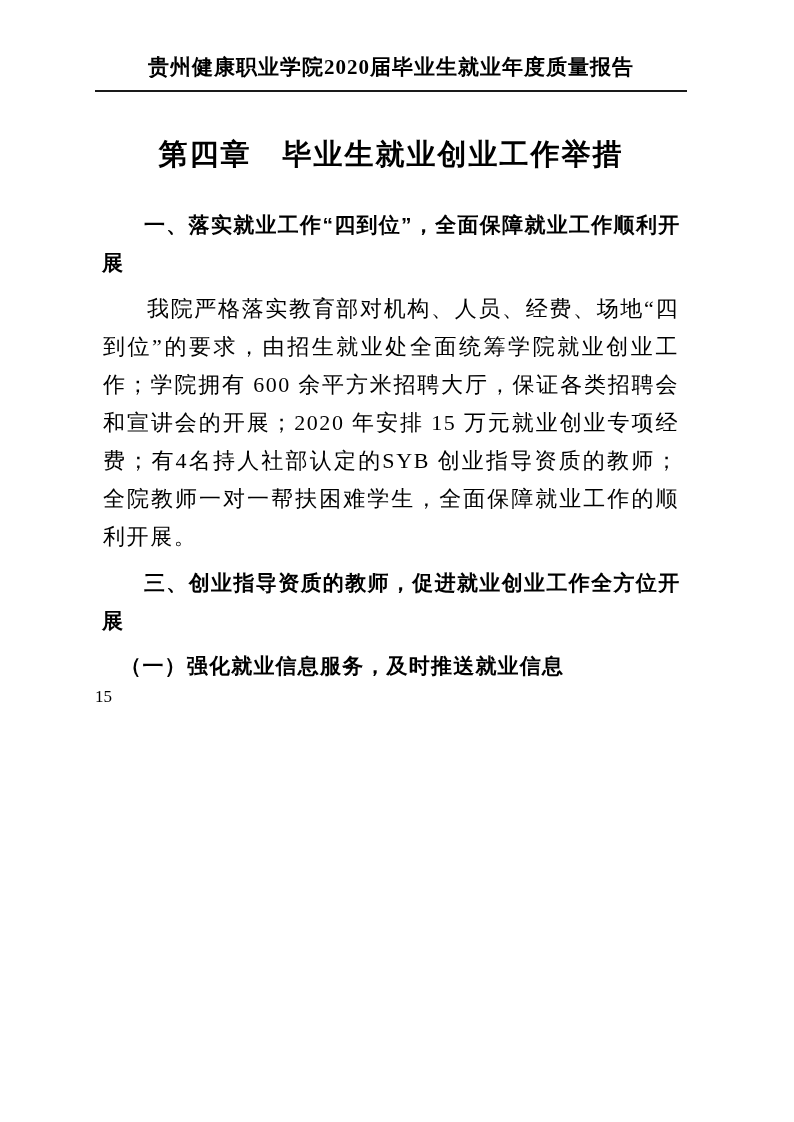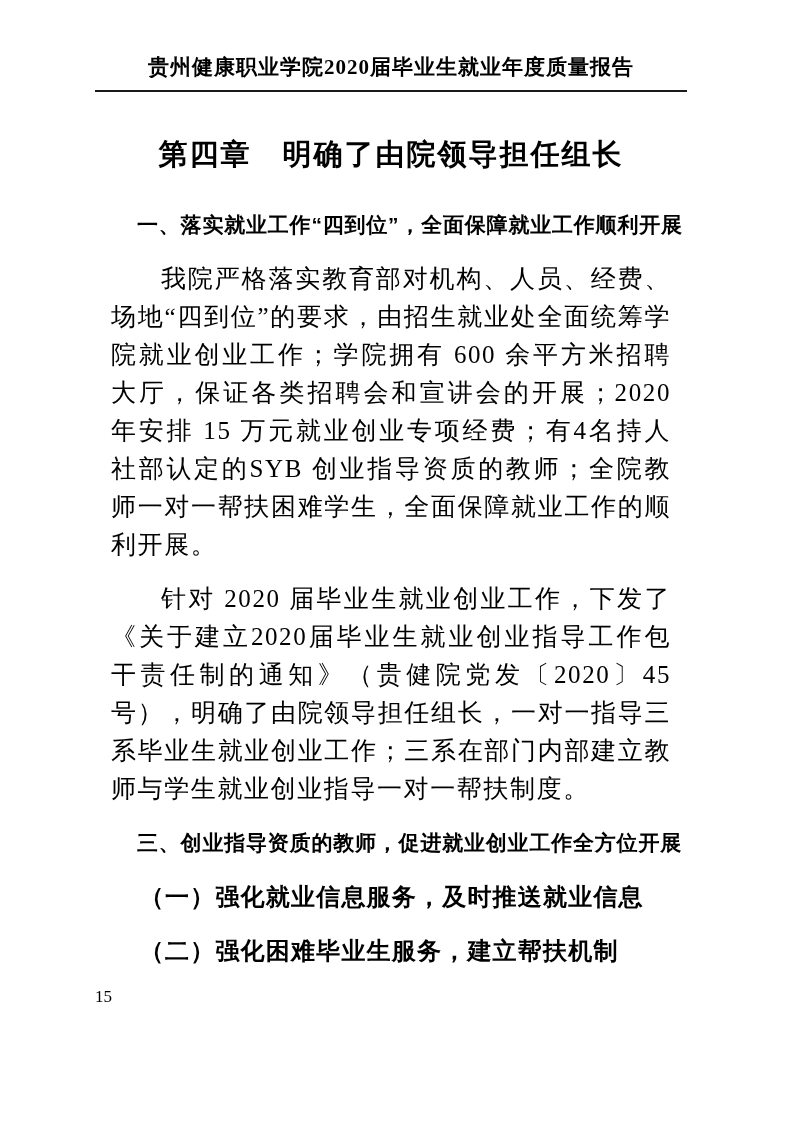--- a/index.html
+++ b/index.html
@@ -35,44 +35,44 @@
   .chapter-title {
     margin: 42px 0 0 0;
     text-align: center;
     font-size: 29px;
     line-height: 40px;
     font-weight: bold;
     letter-spacing: 2px;
     font-family: "Liberation Serif", "DejaVu Serif", serif;
   }
   .section-heading {
-    margin: 0;
+    margin: 7px;
     font-size: 21px;
     line-height: 38px;
     font-weight: bold;
     text-indent: 2em;
     letter-spacing: 0.8px;
     text-align: justify;
     font-family: "Liberation Sans", "DejaVu Sans", sans-serif;
   }
   .section-heading.mt-lg { margin-top: 32px; }
   .section-heading.mt-sm { margin-top: 9px; }
   .section-heading.mt-xs { margin-top: 6px; }
   .body-para {
-    margin: 16px;
-    font-size: 25px;
+    margin: 8px;
+    font-size: 22px;
     line-height: 38px;
     text-indent: 2em;
     letter-spacing: 1.6px;
     text-align: justify;
     font-family: "Liberation Serif", "DejaVu Serif", serif;
   }
   .sub-heading {
-    margin: 16px;
-    font-size: 24px;
+    margin: 0;
+    font-size: 21px;
     line-height: 38px;
     font-weight: bold;
     text-indent: 1.2em;
     letter-spacing: 1.2px;
     font-family: "Liberation Serif", "DejaVu Serif", serif;
   }
   .sub-heading.mt-xs { margin-top: 4px; }
   .page-number {
     text-align: left;
     font-size: 17px;
@@ -84,31 +84,29 @@
 </head>
 <body>
 
 <div class="page">
 
   <div class="doc-header">
     <div class="doc-header-title">贵州健康职业学院2020届毕业生就业年度质量报告</div>
     <div class="doc-header-rule"></div>
   </div>
 
-  <h1 class="chapter-title">第四章　明确了由院领导担任组长</h1>
+  <h1 class="chapter-title">第四章　毕业生就业创业工作举措</h1>
 
   <h2 class="section-heading mt-lg">一、落实就业工作“四到位”，全面保障就业工作顺利开展</h2>
 
   <p class="body-para">我院严格落实教育部对机构、人员、经费、场地“四到位”的要求，由招生就业处全面统筹学院就业创业工作；学院拥有 600 余平方米招聘大厅，保证各类招聘会和宣讲会的开展；2020 年安排 15 万元就业创业专项经费；有4名持人社部认定的SYB 创业指导资质的教师；全院教师一对一帮扶困难学生，全面保障就业工作的顺利开展。</p>
 
 
-  <p class="body-para">针对 2020 届毕业生就业创业工作，下发了《关于建立2020届毕业生就业创业指导工作包干责任制的通知》（贵健院党发〔2020〕45号），明确了由院领导担任组长，一对一指导三系毕业生就业创业工作；三系在部门内部建立教师与学生就业创业指导一对一帮扶制度。</p>
 
   <h2 class="section-heading mt-xs">三、创业指导资质的教师，促进就业创业工作全方位开展</h2>
 
   <h3 class="sub-heading">（一）强化就业信息服务，及时推送就业信息</h3>
 
 
-  <h3 class="sub-heading mt-xs">（二）强化困难毕业生服务，建立帮扶机制</h3>
 
   <div class="page-number">15</div>
 
 </div>
 
 </body></html>

